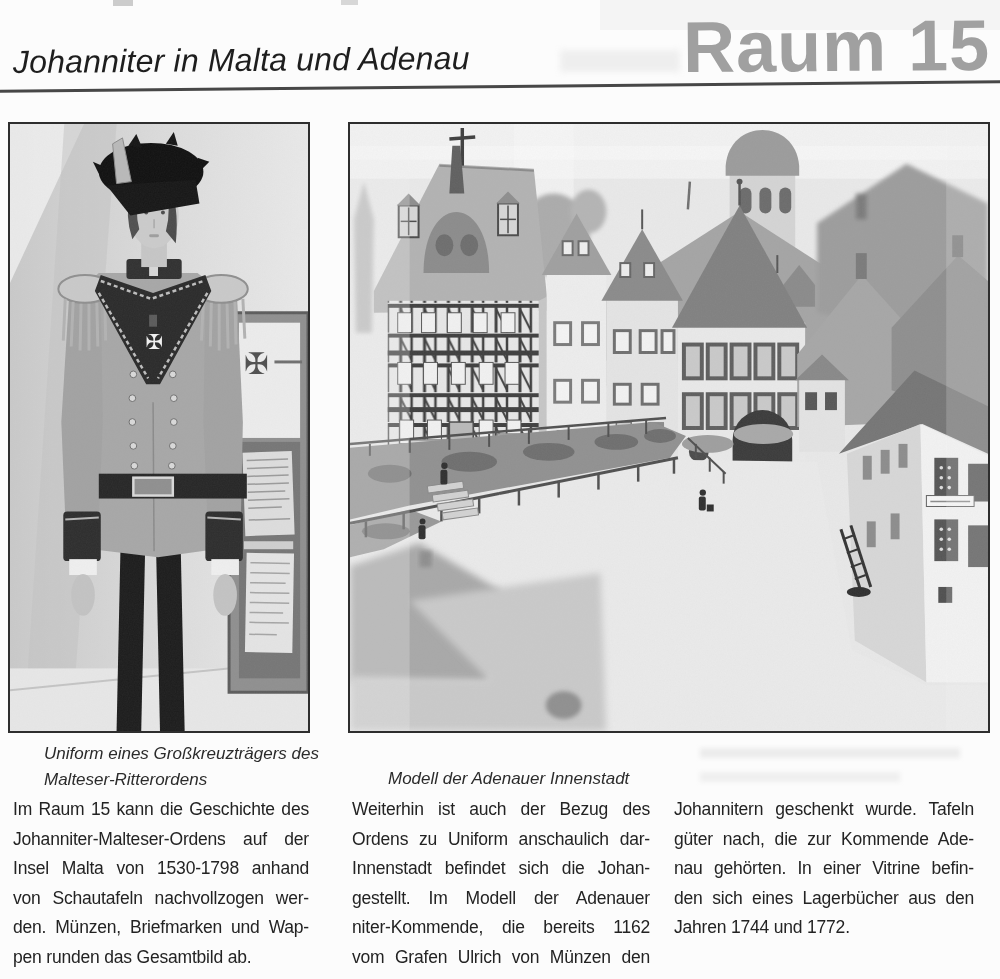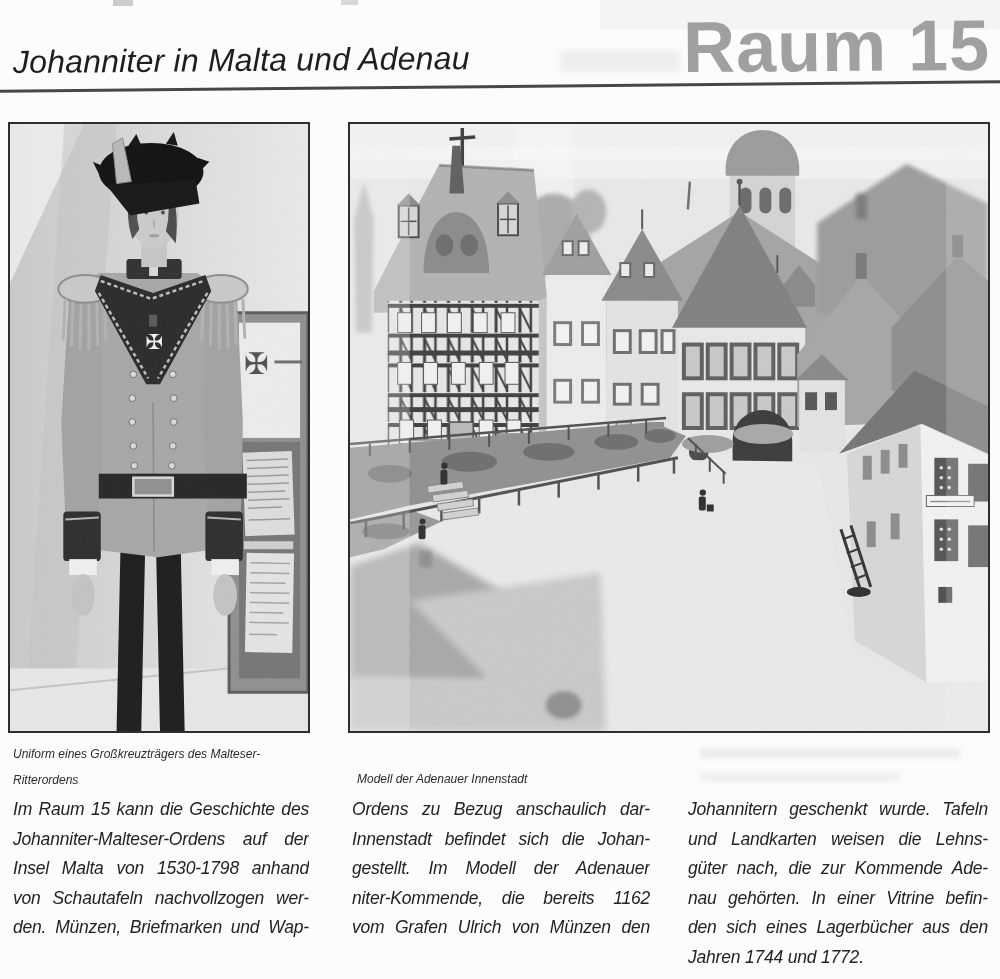--- a/index.html
+++ b/index.html
@@ -28,31 +28,31 @@
   
   .fig{position:absolute;margin:0;padding:0;}
   .fig .frame{
     width:100%;height:100%;box-sizing:border-box;border:2px solid #2e2e2e;
     background:#e8e8e8;
   }
   .fig svg{display:block;width:100%;height:100%;}
   #fig1{left:8px;top:122px;width:302px;height:611px;}
   #fig2{left:348px;top:122px;width:642px;height:611px;}
   .caption{
-    position:absolute;font-style:italic;font-size:12px;line-height:26px;
-    color:#2b2b2b;letter-spacing:0;
+    position:absolute;font-style:italic;font-size:17px;line-height:26px;
+    color:#2b2b2b;letter-spacing:0;margin-left:31px;
   }
   #cap1{left:13px;top:741px;width:300px;}
   #cap2{left:357px;top:766px;width:420px;}
   
   .col{position:absolute;top:795px;font-size:17.5px;letter-spacing:-.2px;
-       color:#232323;font-style:italic;}
+       color:#232323;}
   #col1{left:13px;width:296px;}
   #col2{left:352px;width:298px;}
-  #col3{left:688px;width:300px;}
+  #col3{left:674px;width:300px;}
   .bl{
     height:29.6px;line-height:29.6px;overflow:hidden;
     text-align:justify;text-align-last:justify;white-space:normal;
   }
   .bl.last{text-align-last:left;}
 </style>
 </head>
 <body>
 
 <div class="artifact" style="left:600px;top:0;width:400px;height:30px;background:#ededed;opacity:.55;"></div>
@@ -503,28 +503,29 @@
 
 <figcaption class="caption" id="cap1">Uniform eines Großkreuzträgers des Malteser-Ritterordens</figcaption>
 <figcaption class="caption" id="cap2">Modell der Adenauer Innenstadt</figcaption>
 
 <section class="col" id="col1">
   <div class="bl">Im Raum 15 kann die Geschichte des</div>
   <div class="bl">Johanniter-Malteser-Ordens auf der</div>
   <div class="bl">Insel Malta von 1530-1798 anhand</div>
   <div class="bl">von Schautafeln nachvollzogen wer-</div>
   <div class="bl">den. Münzen, Briefmarken und Wap-</div>
+  <div class="bl last">pen runden das Gesamtbild ab.</div>
 </section>
 <section class="col" id="col2">
-  <div class="bl">Ordens zu Bezug anschaulich dar-</div>
+  <div class="bl">Weiterhin ist auch der Bezug des</div>
+  <div class="bl">Ordens zu Uniform anschaulich dar-</div>
   <div class="bl">Innenstadt befindet sich die Johan-</div>
   <div class="bl">gestellt. Im Modell der Adenauer</div>
   <div class="bl">niter-Kommende, die bereits 1162</div>
   <div class="bl">vom Grafen Ulrich von Münzen den</div>
 </section>
 <section class="col" id="col3">
   <div class="bl">Johannitern geschenkt wurde. Tafeln</div>
-  <div class="bl">und Landkarten weisen die Lehns-</div>
   <div class="bl">güter nach, die zur Kommende Ade-</div>
   <div class="bl">nau gehörten. In einer Vitrine befin-</div>
   <div class="bl">den sich eines Lagerbücher aus den</div>
   <div class="bl last">Jahren 1744 und 1772.</div>
 </section>
 
 </body></html>

